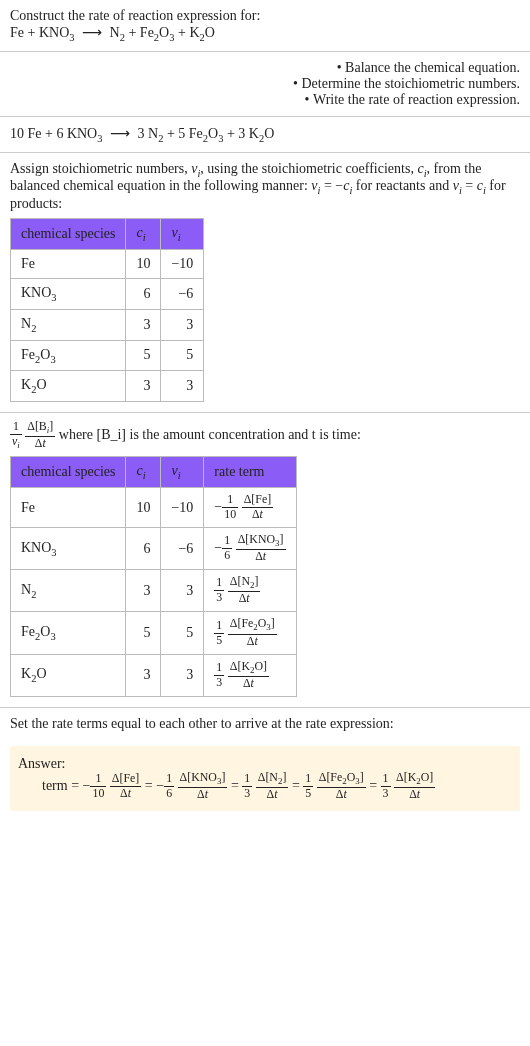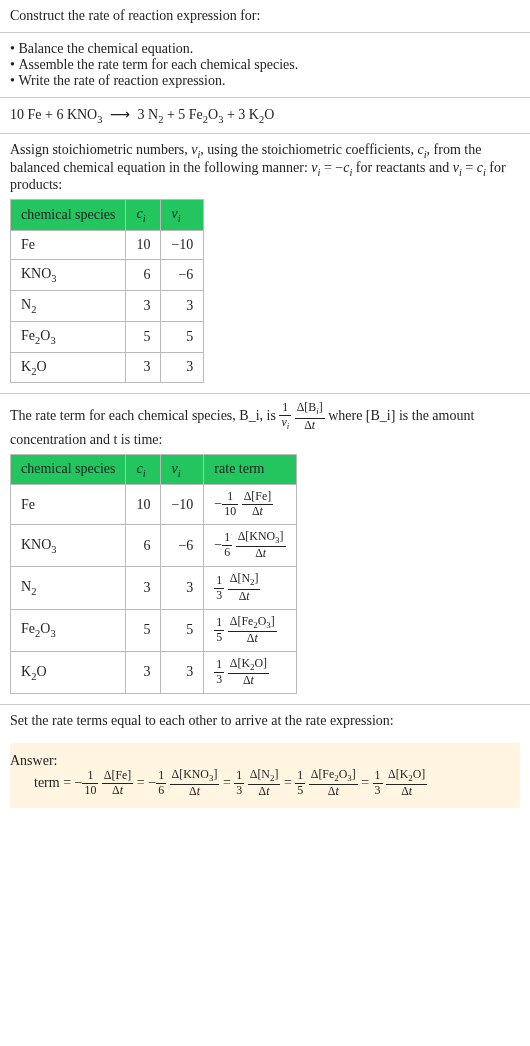--- a/index.html
+++ b/index.html
@@ -1,48 +1,56 @@
 <!DOCTYPE html>
 <html><head>
 <meta charset="utf-8">
 <style>
 * { box-sizing: border-box; margin: 0; padding: 0; }
 body { font-family: Georgia, 'Times New Roman', serif; font-size: 14px; color: #222; background: #fff; width: 530px; }
 .section { padding: 8px 10px; }
 hr { border: none; border-top: 1px solid #ccc; margin: 0; }
 .eq { font-family: Georgia, serif; }
 .sub { vertical-align: sub; font-size: 0.75em; }
-ul { list-style: none; padding-left: 0; }
+ul { list-style: none; padding-left: 0; text-align: right; }
 ul li::before { content: "\2022\00a0"; }
 table { border-collapse: collapse; margin: 6px 0 2px 0; }
 th, td { border: 1px solid #bbb; padding: 6px 10px; text-align: left; font-weight: normal; }
-th { background: #22c55e; }
+th { background: #8b5cf6; }
 td.num { text-align: right; }
 .frac { display: inline-block; vertical-align: middle; text-align: center; font-size: 0.85em; line-height: 1; }
 .frac .top { display: block; border-bottom: 1px solid #222; padding: 0 2px 1px 2px; }
 .frac .bot { display: block; padding: 1px 2px 0 2px; }
 .small { font-size: 0.82em; color: #555; }
-.answer-box { background: #fff5e0; padding: 10px 0; margin: 6px 10px 10px 10px; border-radius: 2px; }
+.answer-box { background: #fff5e0; padding: 10px 8px; margin: 6px 10px 10px 10px; border-radius: 2px; }
 .indent { padding-left: 24px; }
 .arrow { padding: 0 4px; }
 .rateeq { white-space: nowrap; display: inline-block; }
 .nowrap { white-space: nowrap; }
 </style>
 </head>
 <body>
 
 <div class="section">
   <div>Construct the rate of reaction expression for:</div>
+  <div class="eq">
+    <span>Fe</span> + 
+    <span>KNO<span class="sub">3</span></span>
+    <span class="arrow">⟶</span>
+    <span>N<span class="sub">2</span></span> + 
+    <span>Fe<span class="sub">2</span>O<span class="sub">3</span></span> + 
+    <span>K<span class="sub">2</span>O</span>
+  </div>
 </div>
 <hr>
 
 <div class="section">
   <ul>
     <li>Balance the chemical equation.</li>
-    <li>Assemble the rate term for each chemical species.</li>
+    <li>Determine the stoichiometric numbers.</li>
     <li>Write the rate of reaction expression.</li>
   </ul>
 </div>
 <hr>
 
 <div class="section">
   <div class="eq">
     10 Fe + 6 KNO<span class="sub">3</span>
     <span class="arrow">⟶</span>
     3 N<span class="sub">2</span> + 5 Fe<span class="sub">2</span>O<span class="sub">3</span> + 3 K<span class="sub">2</span>O
@@ -86,21 +94,20 @@
           <td class="num">3</td>
           <td class="num">3</td>
         </tr>
   </tbody>
     </table>
 </div>
 <hr>
 
 <div class="section">
   <div>
-    <span>The rate term for each chemical species, B_i, is </span>
     <span class="nowrap">
       <span class="frac"><span class="top">1</span><span class="bot"><i>ν<span class="sub">i</span></i></span></span>
       <span class="frac"><span class="top">Δ[B<span class="sub"><i>i</i></span>]</span><span class="bot">Δ<i>t</i></span></span>
     </span>
     <span> where [B_i] is the amount concentration and t is time:</span>
   </div>
   <table>
     <tbody>
         <tr>
       <th>chemical species</th>

